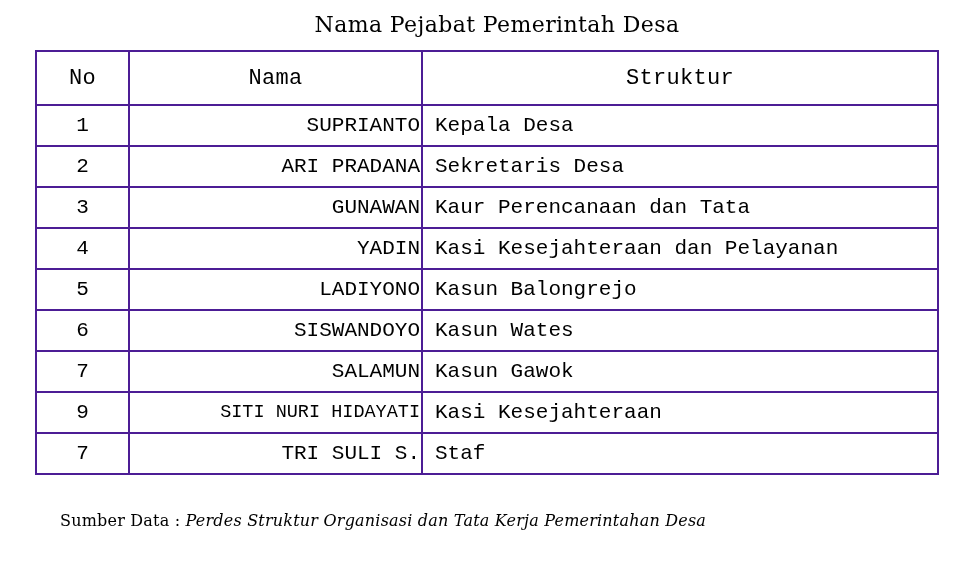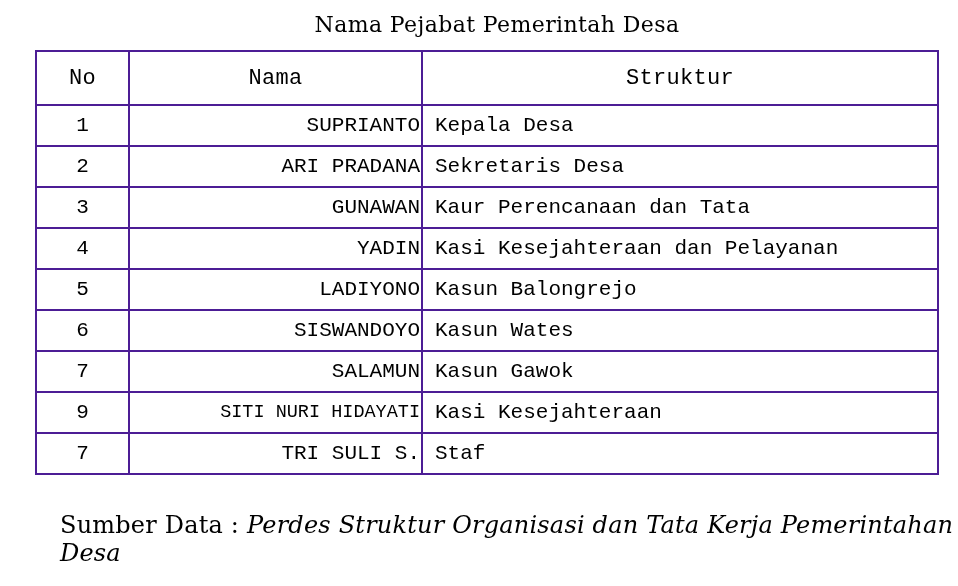--- a/index.html
+++ b/index.html
@@ -54,21 +54,21 @@
     height: 37px;
   }
   .col-no { width: 89px; text-align: center; }
   .col-nama { width: 289px; }
   .col-jabatan { width: 512px; }
   td.col-nama { text-align: right; padding-left: 11px; margin-left: 20px; }
   td.col-jabatan { text-align: left; padding-left: 12px; }
   td.fit { font-size: 18.5px; }
   .footer {
     margin: 36px 0 16px 60px;
-    font-size: 24px;
+    font-size: 16px;
     letter-spacing: 0.2px;
   }
   .footer .italic { font-style: italic; }
 </style>
 </head>
 <body>
 
 <div class="page">
 
   <div class="title">Nama Pejabat Pemerintah Desa</div>

